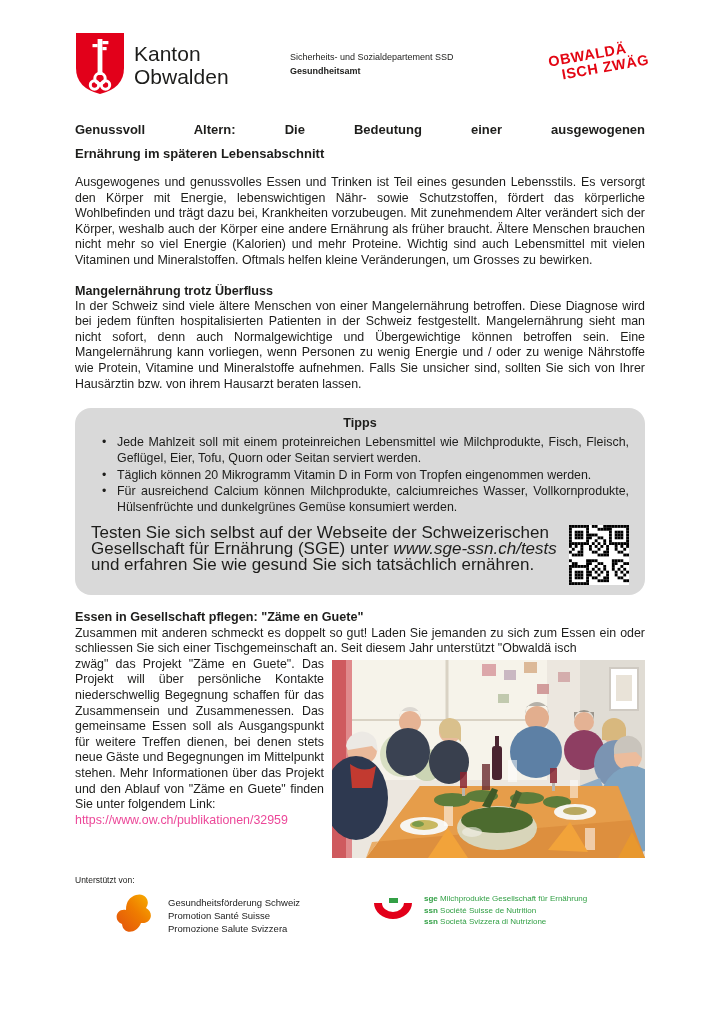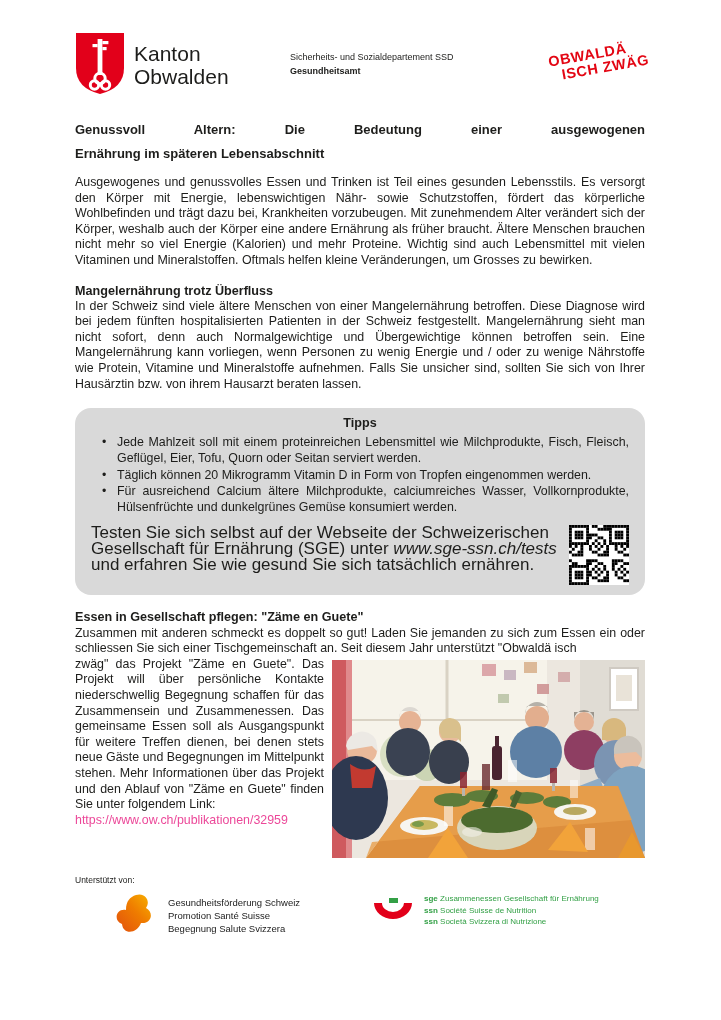--- a/index.html
+++ b/index.html
@@ -91,21 +91,21 @@
     <p class="body p-intro">Ausgewogenes und genussvolles Essen und Trinken ist Teil eines gesunden Lebensstils. Es versorgt den Körper mit Energie, lebenswichtigen Nähr- sowie Schutzstoffen, fördert das körperliche Wohlbefinden und trägt dazu bei, Krankheiten vorzubeugen. Mit zunehmendem Alter verändert sich der Körper, weshalb auch der Körper eine andere Ernährung als früher braucht. Ältere Menschen brauchen nicht mehr so viel Energie (Kalorien) und mehr Proteine. Wichtig sind auch Lebensmittel mit vielen Vitaminen und Mineralstoffen. Oftmals helfen kleine Veränderungen, um Grosses zu bewirken.</p>
 
     <h2 class="sec">Mangelernährung trotz Überfluss</h2>
     <p class="body">In der Schweiz sind viele ältere Menschen von einer Mangelernährung betroffen. Diese Diagnose wird bei jedem fünften hospitalisierten Patienten in der Schweiz festgestellt. Mangelernährung sieht man nicht sofort, denn auch Normalgewichtige und Übergewichtige können betroffen sein. Eine Mangelernährung kann vorliegen, wenn Personen zu wenig Energie und / oder zu wenige Nährstoffe wie Protein, Vitamine und Mineralstoffe aufnehmen. Falls Sie unsicher sind, sollten Sie sich von Ihrer Hausärztin bzw. von ihrem Hausarzt beraten lassen.</p>
 
     <div class="tips-box">
       <div class="tips-title">Tipps</div>
       <ul>
         <li class="body">Jede Mahlzeit soll mit einem proteinreichen Lebensmittel wie Milchprodukte, Fisch, Fleisch, Geflügel, Eier, Tofu, Quorn oder Seitan serviert werden.</li>
         <li class="body">Täglich können 20 Mikrogramm Vitamin D in Form von Tropfen eingenommen werden.</li>
-        <li class="body">Für ausreichend Calcium ältere Milchprodukte, calciumreiches Wasser, Vollkornprodukte, Hülsenfrüchte und dunkelgrünes Gemüse konsumiert werden.</li>
+        <li class="body">Für ausreichend Calcium können Milchprodukte, calciumreiches Wasser, Vollkornprodukte, Hülsenfrüchte und dunkelgrünes Gemüse konsumiert werden.</li>
       </ul>
       <div class="tips-test">
         <div class="tips-test-text"><span>Testen Sie sich selbst auf der Webseite der Schweizerischen Gesellschaft für Ernährung (SGE) unter </span><span class="lnk-it">www.sge-ssn.ch/tests</span><span> und erfahren Sie wie gesund Sie sich tatsächlich ernähren.</span></div>
         <div class="qr" id="qr"><svg width="60" height="60" viewBox="0 0 21 21" xmlns="http://www.w3.org/2000/svg">
               <rect width="21" height="21" fill="#fff"></rect>
               <rect x="0" y="0" width="1" height="1" fill="#000"></rect>
               <rect x="1" y="0" width="1" height="1" fill="#000"></rect>
               <rect x="2" y="0" width="1" height="1" fill="#000"></rect>
               <rect x="3" y="0" width="1" height="1" fill="#000"></rect>
               <rect x="4" y="0" width="1" height="1" fill="#000"></rect>
@@ -433,30 +433,30 @@
               <stop offset="0" stop-color="#e2500e"></stop>
               <stop offset="0.55" stop-color="#ef7c00"></stop>
               <stop offset="1" stop-color="#f8b200"></stop>
             </linearGradient>
           </defs>
           <path d="M21,2 C30,-1 36,8 31,15 C39,19 37,31 26,30 C22,41 8,42 7,31 C-2,28 1,15 11,17 C11,8 15,4 21,2 Z" fill="url(#blobg)"></path>
         </svg>
         <div class="gfch-text">
           <div>Gesundheitsförderung Schweiz</div>
           <div>Promotion Santé Suisse</div>
-          <div>Begegnung Salute Svizzera</div>
+          <div>Promozione Salute Svizzera</div>
         </div>
       </div>
       <div class="sge">
         <svg class="sge-icon" width="42" height="28" viewBox="0 0 42 28">
           <path d="M2,7 A19,16 0 0 0 40,7 L32,7 A11,9 0 0 1 10,7 Z" fill="#e2001a"></path>
           <rect x="17" y="2" width="9" height="5" fill="#33a046"></rect>
         </svg>
         <div class="sge-text">
-          <div><b>sge</b><span> Zusammenessen Gesellschaft für Ernährung</span></div>
+          <div><b>sge</b><span> Milchprodukte Gesellschaft für Ernährung</span></div>
           <div><b>ssn</b><span> Société Suisse de Nutrition</span></div>
           <div><b>ssn</b><span> Società Svizzera di Nutrizione</span></div>
         </div>
       </div>
     </div>
   </div>
 
 </div>
 
 </body></html>

